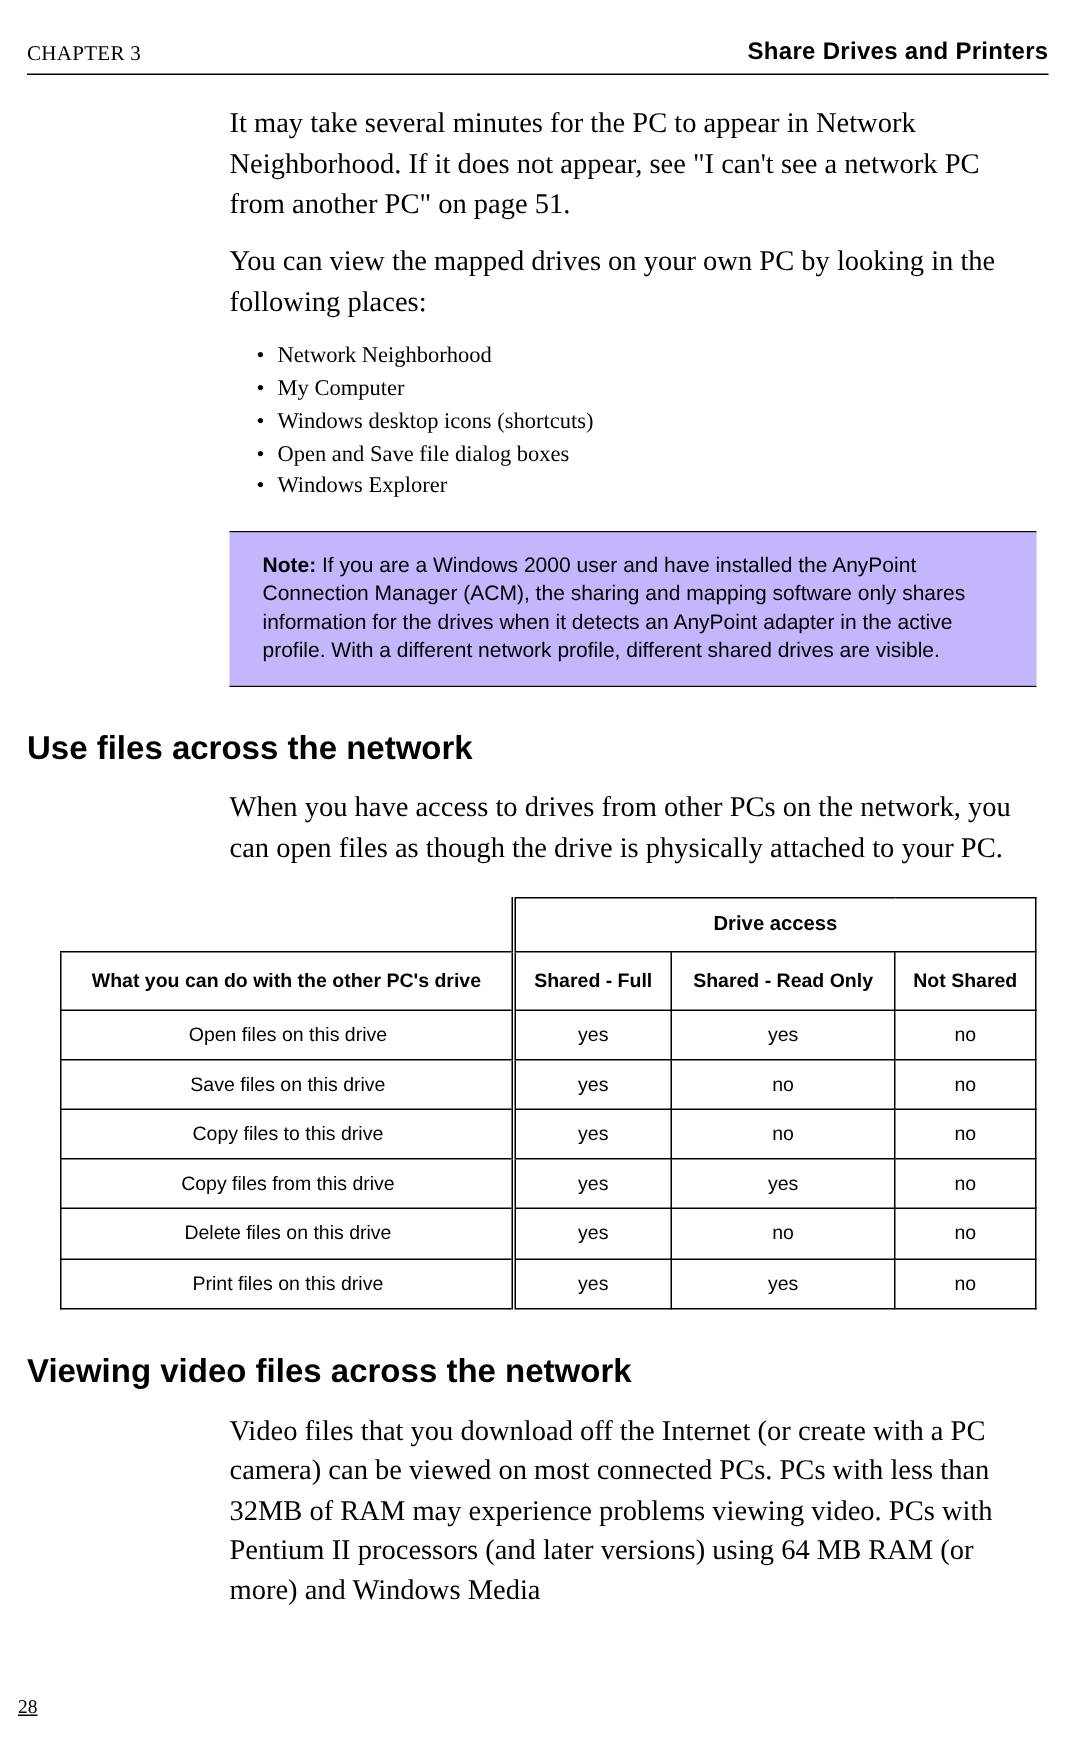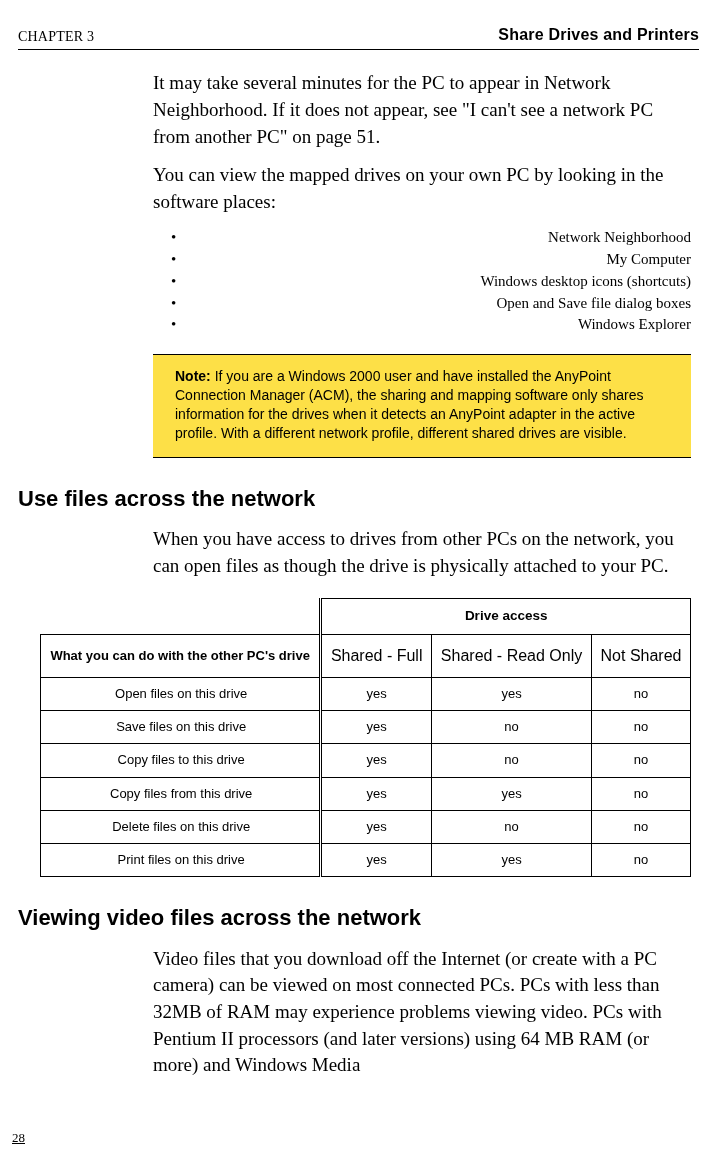--- a/index.html
+++ b/index.html
@@ -47,35 +47,34 @@
     .bullets {
       margin-left: 18px;
       margin-bottom: 18px;
       font-size: 15px;
     }
     .bullets li {
       list-style: none;
       position: relative;
       padding-left: 14px;
       line-height: 1.45;
-      text-align: right;
     }
     .bullets li::before {
       content: "•";
       position: absolute;
       left: 0;
       top: 0;
     }
     .note-wrap {
       border-top: 1.5px solid #000;
       border-bottom: 1.5px solid #000;
       margin: 0 0 26px 0;
     }
     .note-box {
-      background: #fde047;
+      background: #c4b5fd;
       padding: 12px 16px 14px 22px;
       font-family: Arial, Helvetica, sans-serif;
       font-size: 14px;
       line-height: 1.35;
     }
     .note-label {
       font-weight: bold;
     }
     h2.section-head {
       font-family: Arial, Helvetica, sans-serif;
@@ -100,22 +99,22 @@
       padding: 7px 8px;
       text-align: center;
       vertical-align: middle;
     }
     th.group-head {
       font-weight: bold;
       font-size: 13.5px;
       padding: 8px;
     }
     th.sub-head {
-      font-weight: normal;
-      font-size: 16px;
+      font-weight: bold;
+      font-size: 13px;
       padding: 10px 8px;
     }
     th.row-head-col {
       font-weight: bold;
       font-size: 13px;
       text-align: center;
       padding: 10px 8px;
     }
     td.row-label {
       text-align: center;
@@ -141,21 +140,21 @@
 </head>
 <body>
 
 <div class="header-row">
   <span class="chapter-label">CHAPTER 3</span>
   <span class="header-title">Share Drives and Printers</span>
 </div>
 
 <div class="body-text-block">
   <p class="para">It may take several minutes for the PC to appear in Network Neighborhood. If it does not appear, see "I can't see a network PC from another PC" on page 51.</p>
-  <p class="para">You can view the mapped drives on your own PC by looking in the software places:</p>
+  <p class="para">You can view the mapped drives on your own PC by looking in the following places:</p>
   <ul class="bullets">
     <li>Network Neighborhood</li>
     <li>My Computer</li>
     <li>Windows desktop icons (shortcuts)</li>
     <li>Open and Save file dialog boxes</li>
     <li>Windows Explorer</li>
   </ul>
 
   <div class="note-wrap">
     <div class="note-box">

